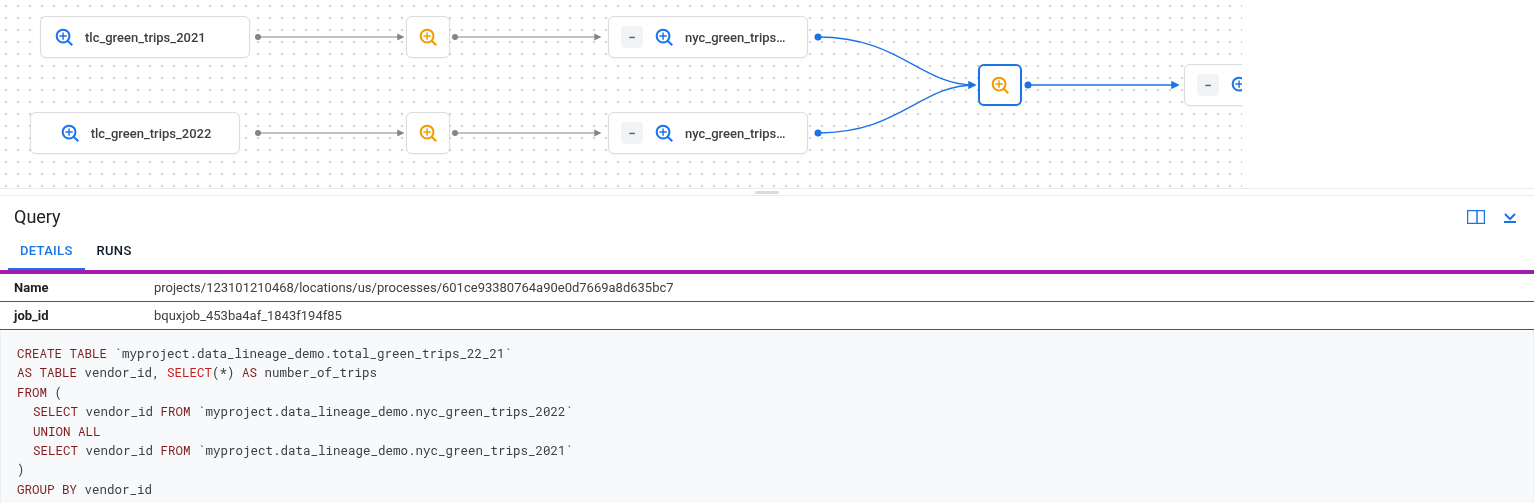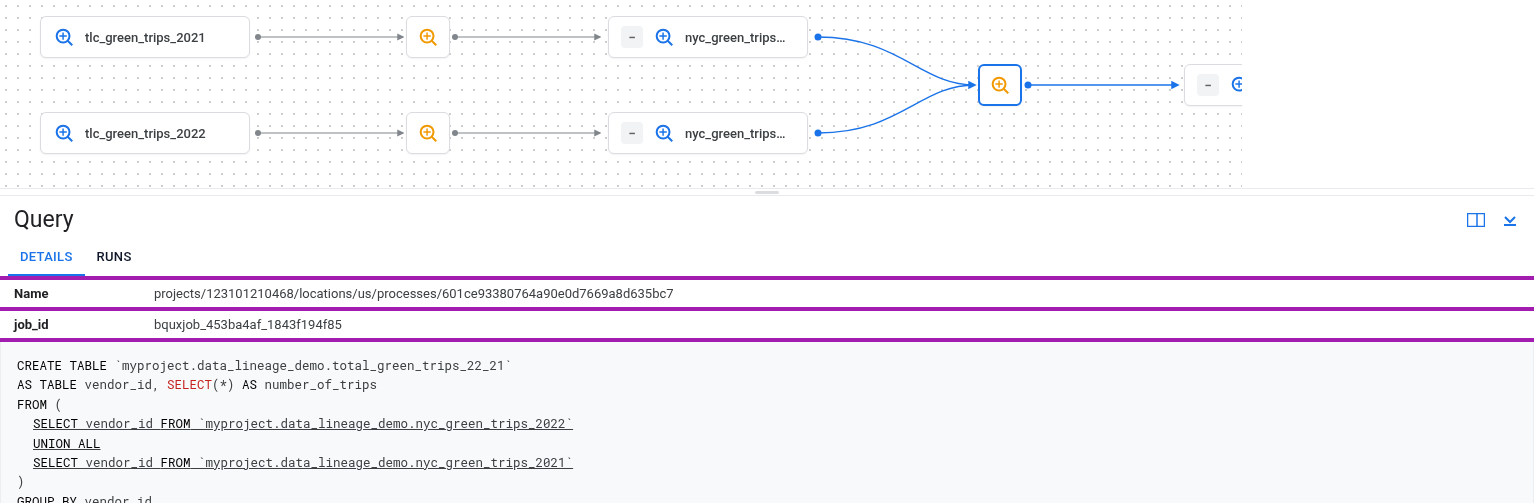--- a/index.html
+++ b/index.html
@@ -45,41 +45,41 @@
 svg.edges { position: absolute; top: 0; left: 0; width: 100%; height: 100%; pointer-events: none; }
 
 .drag-handle {
   width: 100%; height: 8px; background: #fff; border-top: 1px solid #e8eaed; border-bottom: 1px solid #e8eaed;
   display: flex; align-items: center; justify-content: center; cursor: ns-resize;
 }
 .drag-handle::after { content: ""; width: 24px; height: 3px; background: #dadce0; border-radius: 2px; }
 
 .panel { background: #fff; }
 .panel-header { display: flex; align-items: center; justify-content: space-between; padding: 10px 14px 6px; }
-.panel-title { font-size: 23px; font-weight: 400; color: #202124; }
+.panel-title { font-size: 18px; font-weight: 400; color: #202124; }
 .panel-actions { display: flex; gap: 14px; align-items: center; }
 .panel-actions .act { width: 20px; height: 20px; color: #1a73e8; cursor: pointer; display:flex; align-items:center; justify-content:center; }
 
 .tabs { display: flex; border-bottom: 4px solid #a21caf; padding: 0 8px; }
 .tab { padding: 10px 12px; font-size: 13px; font-weight: 500; color: #0f172a; letter-spacing: 0.3px; cursor: pointer; }
 .tab.active { color: #1a73e8; border-bottom: 2px solid #1a73e8; }
 
 .details-table { width: 100%; border-collapse: collapse; }
-.details-table tr { border-bottom: 4px solid #a21caf; }
+.details-table tr { border-bottom: 1px solid #a21caf; }
 .details-table td { padding: 6px 14px; font-size: 13px; color: #3c4043; }
 .details-table td.k { width: 140px; font-weight: 700; color: #202124; }
 
 .sql-block {
   background: #f8f9fa; border: 1px solid #eceff1; border-top: none;
   padding: 14px 16px; font-family: "Roboto Mono", Menlo, monospace; font-size: 12.5px;
   line-height: 1.55; color: #3c4043; white-space: pre;
 }
-.kw { color: #000000; }
+.kw { color: #7f1d1d; }
 .fn { color: #c5221f; }
-.indent { padding-left: 16px; display: block; text-decoration: underline; }
+.indent { padding-left: 16px; display: block; }
 </style>
 </head>
 <body>
 
 <div class="canvas">
 
   <svg class="edges">
     <defs>
       <marker id="arrow-gray" viewBox="0 0 10 10" refX="8" refY="5" markerWidth="6" markerHeight="6" orient="auto">
         <path d="M0,0 L10,5 L0,10 z" fill="#80868b"></path>
@@ -110,21 +110,21 @@
 
   <div class="node wide" style="left:40px; top:16px;">
     <svg class="icon-bq" viewBox="0 0 24 24">
         <circle cx="11" cy="11" r="7" fill="none" stroke="#1a73e8" stroke-width="2.2"></circle>
         <path d="M11 7 v8 M7 11 h8" stroke="#1a73e8" stroke-width="1.6"></path>
         <line x1="16" y1="16" x2="21" y2="21" stroke="#1a73e8" stroke-width="2.2"></line>
       </svg>
     <span class="node-label">tlc_green_trips_2021</span>
   </div>
 
-  <div class="node wide" style="left:40px; top:112px;">
+  <div class="node wide" style="left:30px; top:112px;justify-content:center;">
     <svg class="icon-bq" viewBox="0 0 24 24">
         <circle cx="11" cy="11" r="7" fill="none" stroke="#1a73e8" stroke-width="2.2"></circle>
         <path d="M11 7 v8 M7 11 h8" stroke="#1a73e8" stroke-width="1.6"></path>
         <line x1="16" y1="16" x2="21" y2="21" stroke="#1a73e8" stroke-width="2.2"></line>
       </svg>
     <span class="node-label">tlc_green_trips_2022</span>
   </div>
 
   <div class="node small" style="left:406px; top:16px;">
     <svg class="icon-bq" viewBox="0 0 24 24">

